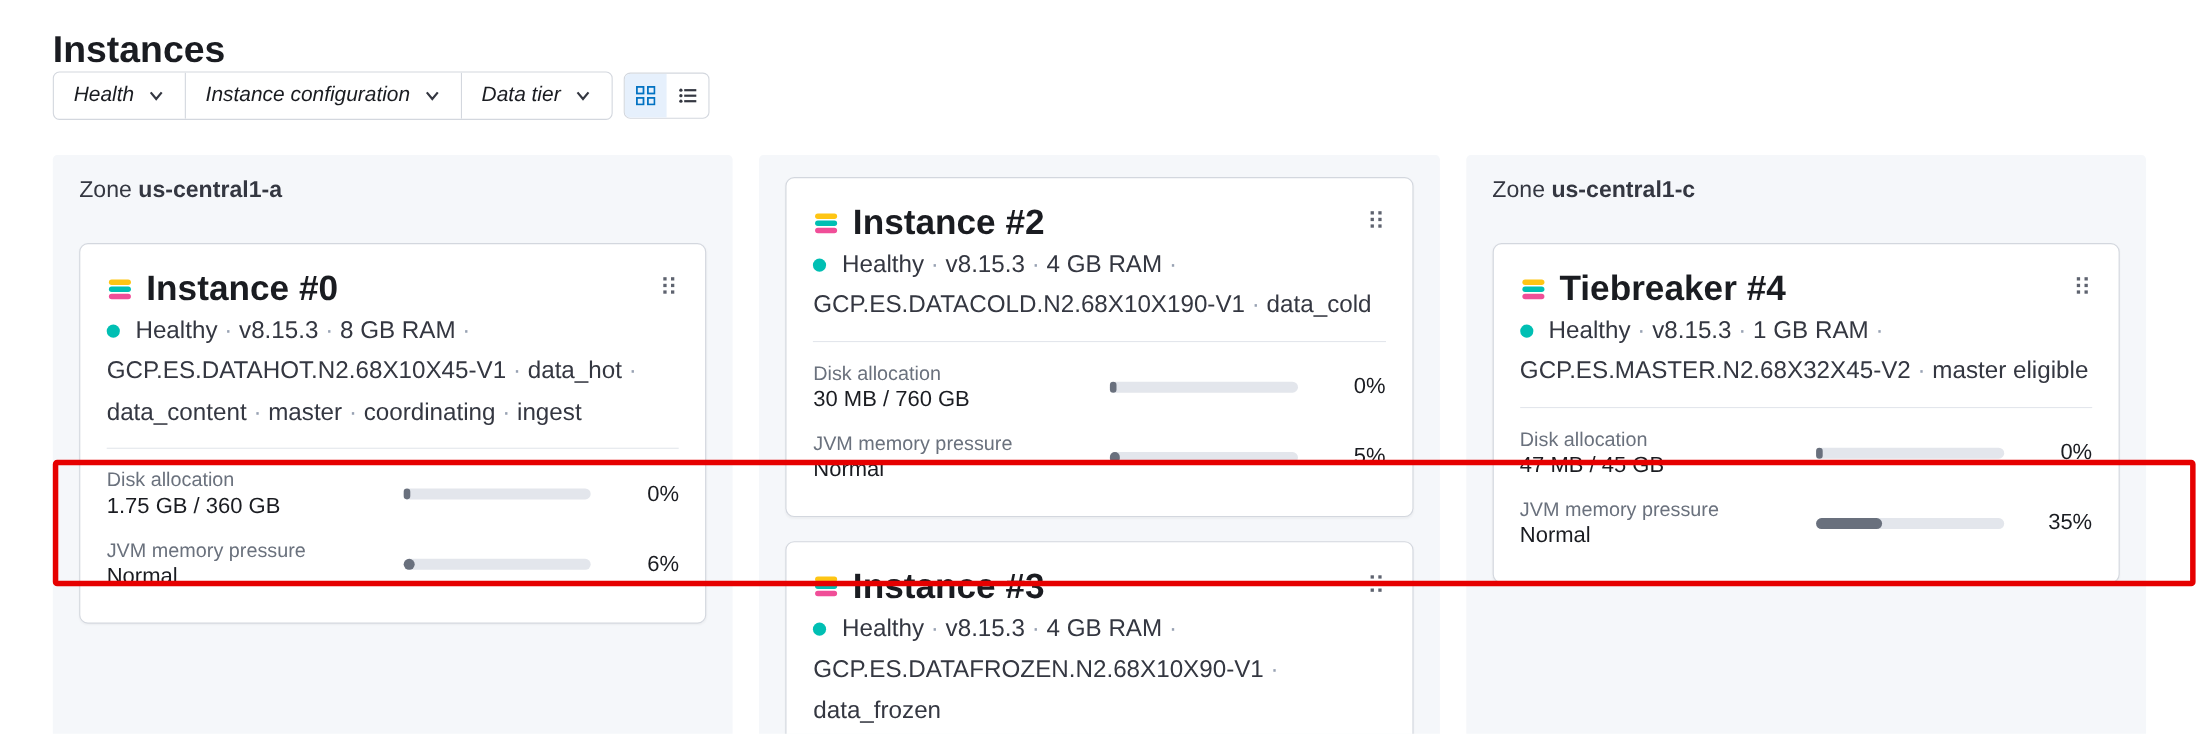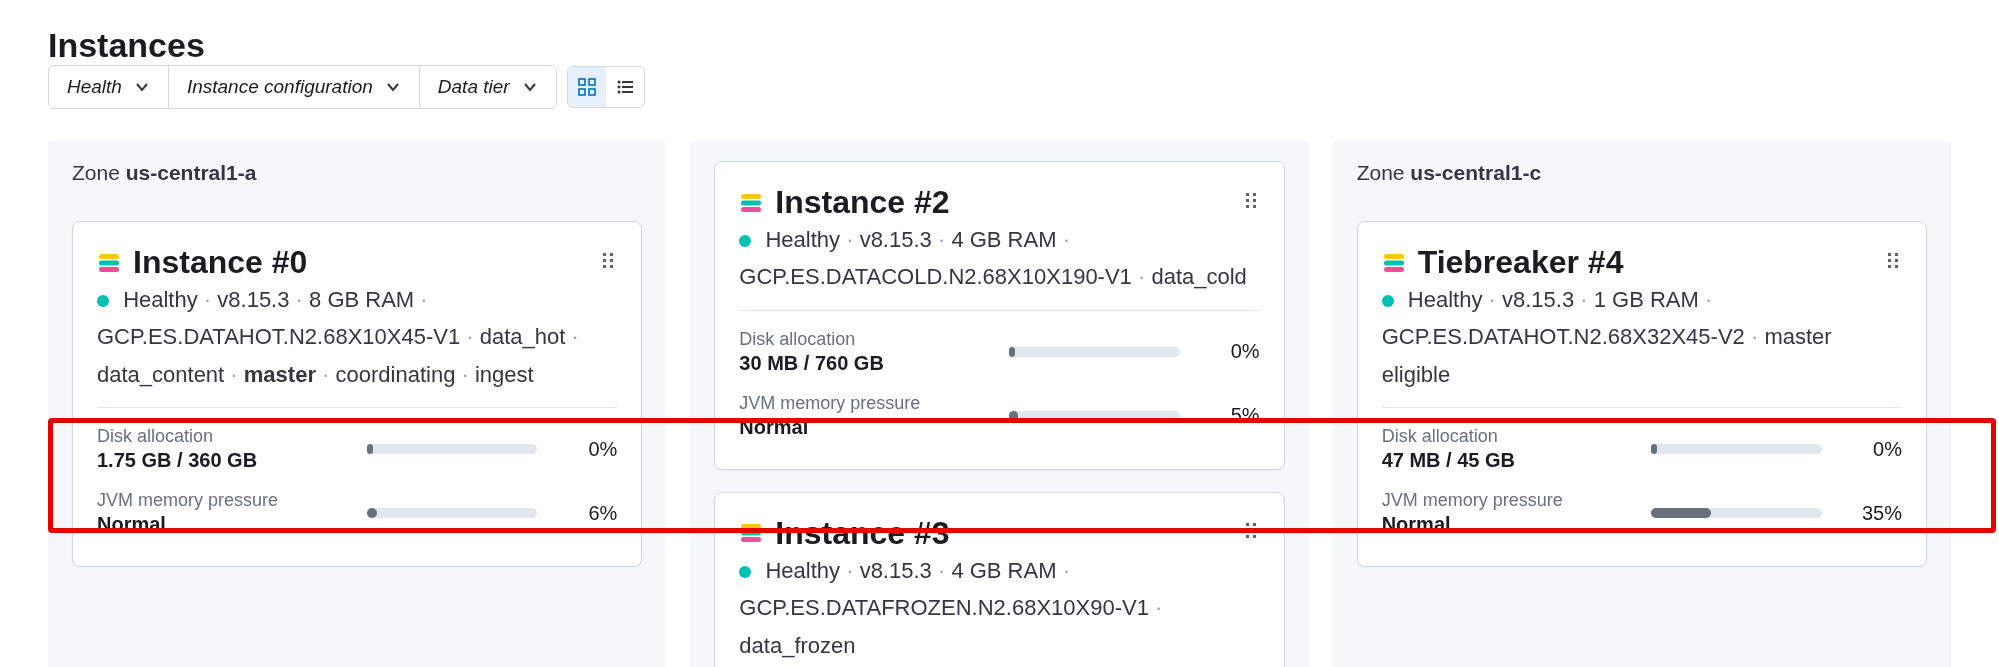--- a/index.html
+++ b/index.html
@@ -104,32 +104,32 @@
   .meta {
     font-size:22px;
     color:#343741;
     line-height:1.7;
   }
   .dot {
     display:inline-block; width:12px; height:12px; border-radius:50%;
     background:#00bfb3; vertical-align:middle; margin-right:8px;
   }
   .sep { color:#98a2b3; }
-  .strong { font-weight:700; }
+  .strong { font-weight:400; }
   .hr { border:none; border-top:1px solid #e3e6ec; margin:14px 0 10px; }
   .stat-row {
     display:flex;
     align-items:center;
     justify-content:space-between;
     padding:8px 0 10px;
     gap:20px;
   }
   .stat-left { flex: 0 0 48%; }
   .stat-label { font-size:18px; color:#6a717d; }
-  .stat-value { font-size:20px; color:#1a1c21; margin-top:2px;font-weight:bold;}
+  .stat-value { font-size:20px; color:#1a1c21; margin-top:2px;}
   .stat-mid { flex:1; height:10px; background:#e3e6ec; border-radius:5px; position:relative; }
   .stat-fill { height:100%; background:#69707d; border-radius:5px; position:absolute; left:0; top:0; min-width:6px;}
   .stat-pct { flex:0 0 60px; text-align:right; font-size:20px; color:#1a1c21;}
   .annot-box {
     position:absolute;
     border:5px solid #e60000;
     border-radius:4px;
     pointer-events:none;
   }
 </style>
@@ -356,21 +356,21 @@
       <rect x="4" y="15" width="3" height="3" fill="currentColor"></rect>
               <rect x="11" y="15" width="3" height="3" fill="currentColor"></rect>
     </svg></span>
     </div>
     <div class="meta">
       <span class="dot"></span>
       <span>Healthy</span>
       <span class="sep">·</span> <span>v8.15.3</span>
       <span class="sep">·</span> <span>1 GB RAM</span>
       <span class="sep">·</span><br>
-      <span>GCP.ES.DATAHOT.N2.68X32X45-V2</span>
+      <span>GCP.ES.MASTER.N2.68X32X45-V2</span>
       <span class="sep">·</span> master eligible
     </div>
     <hr class="hr">
         <div class="stat-row">
     <div class="stat-left">
       <div class="stat-label">Disk allocation</div>
       <div class="stat-value">47 MB / 45 GB</div>
     </div>
     <div class="stat-mid">
       <div class="stat-fill" style="width:2%"></div>

